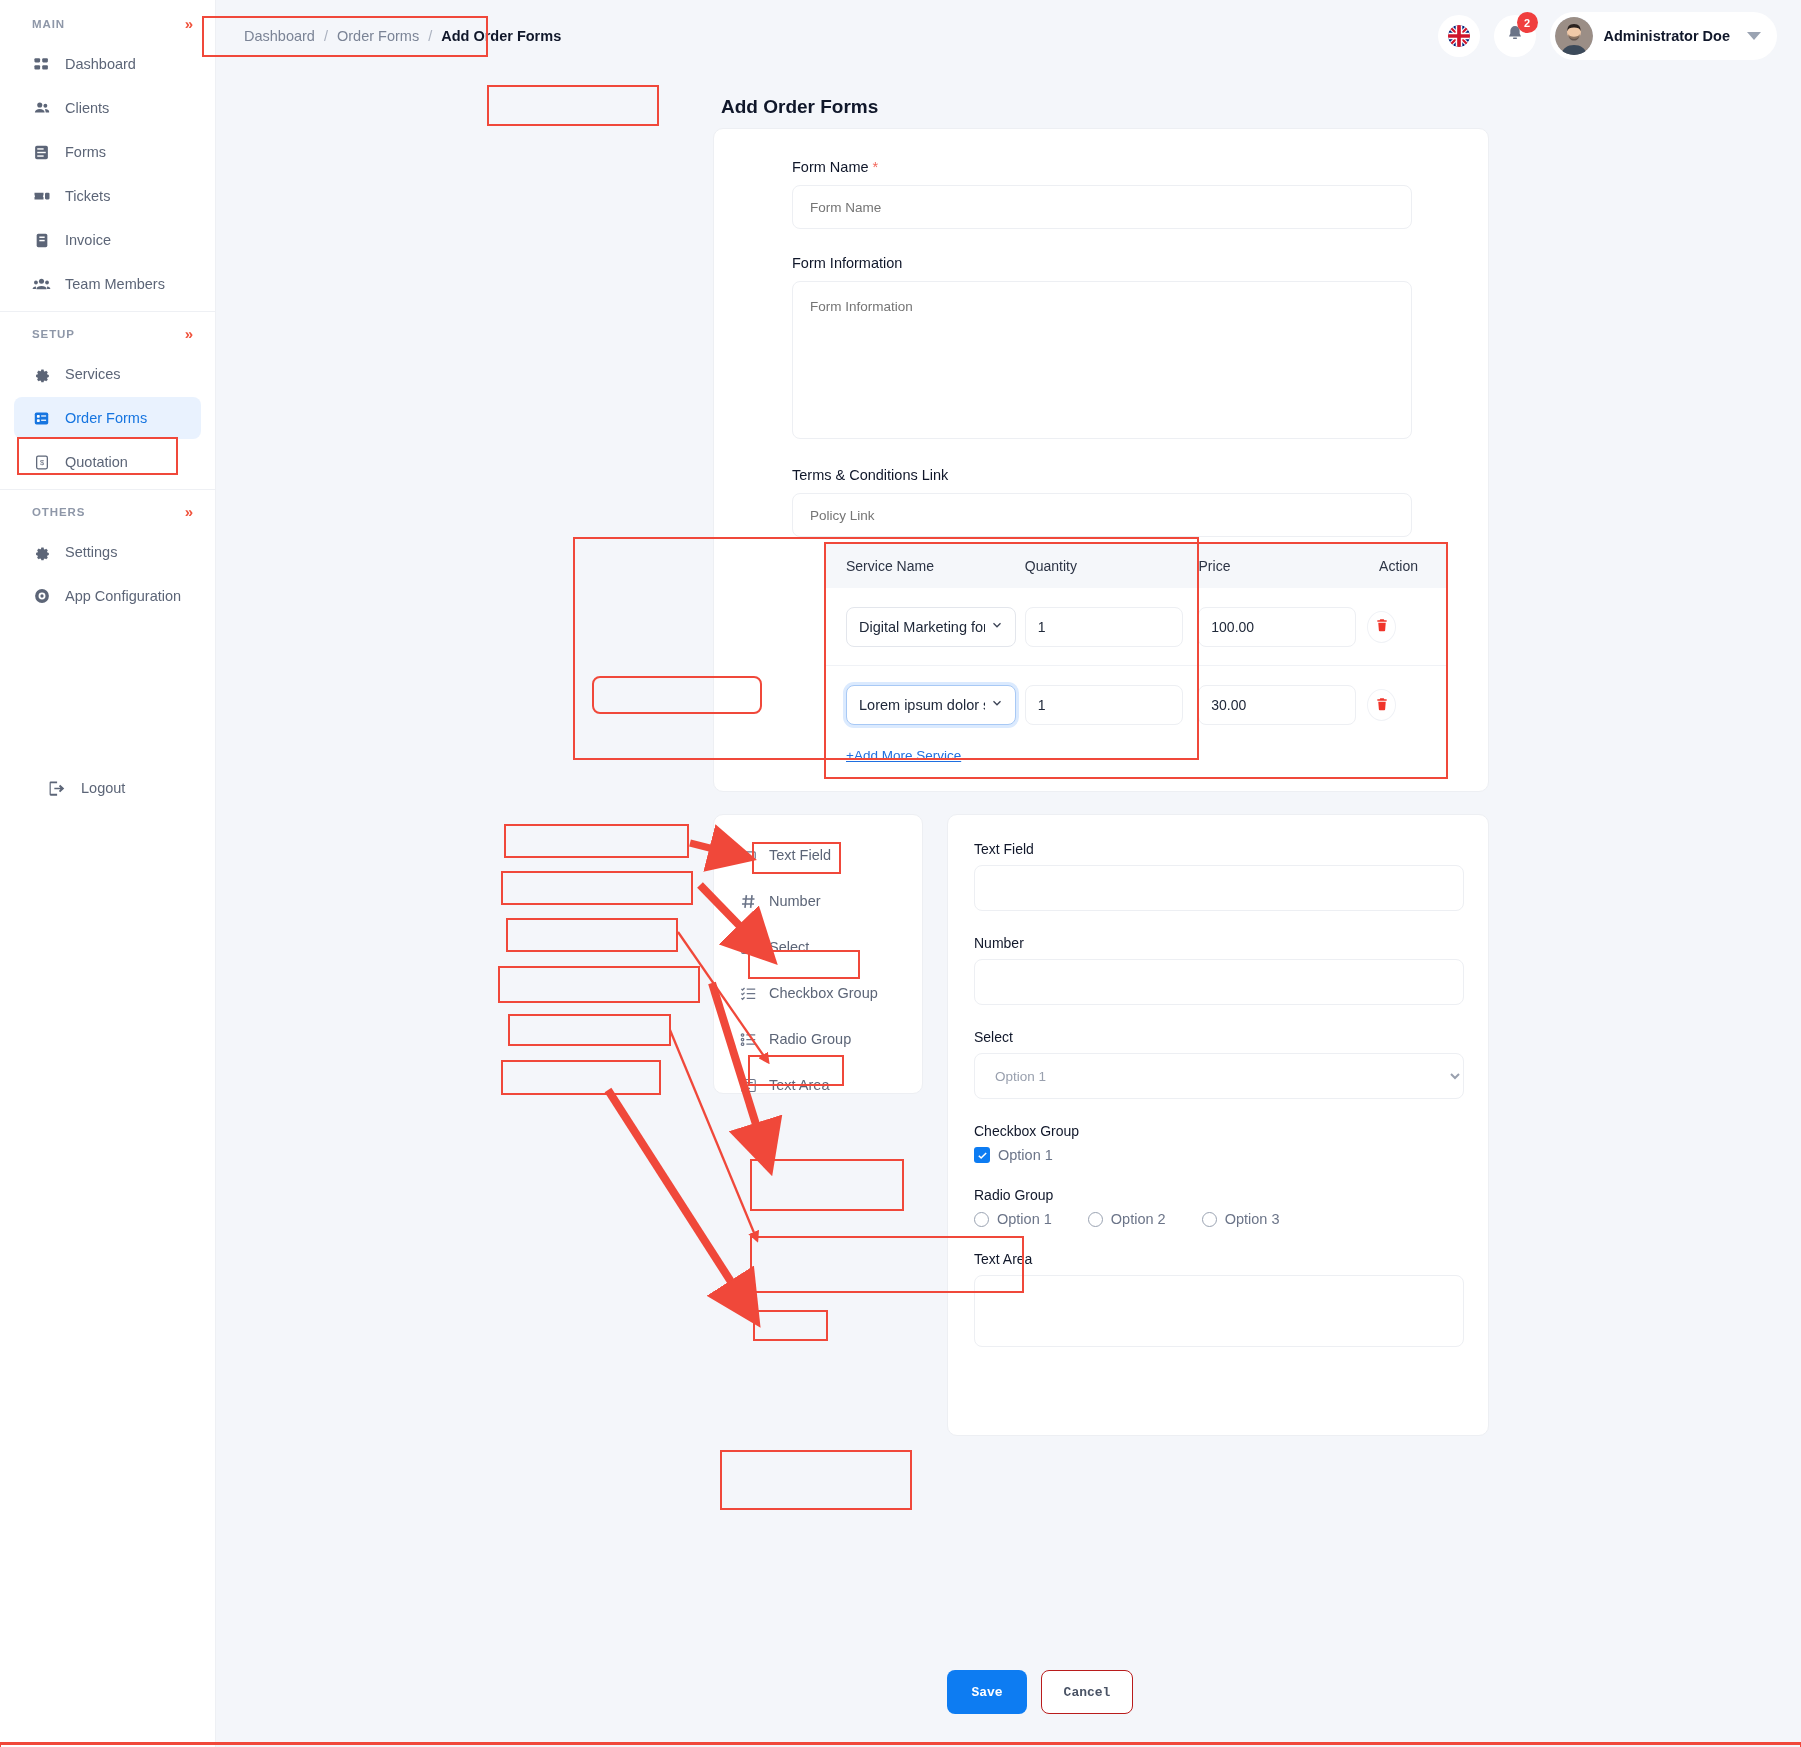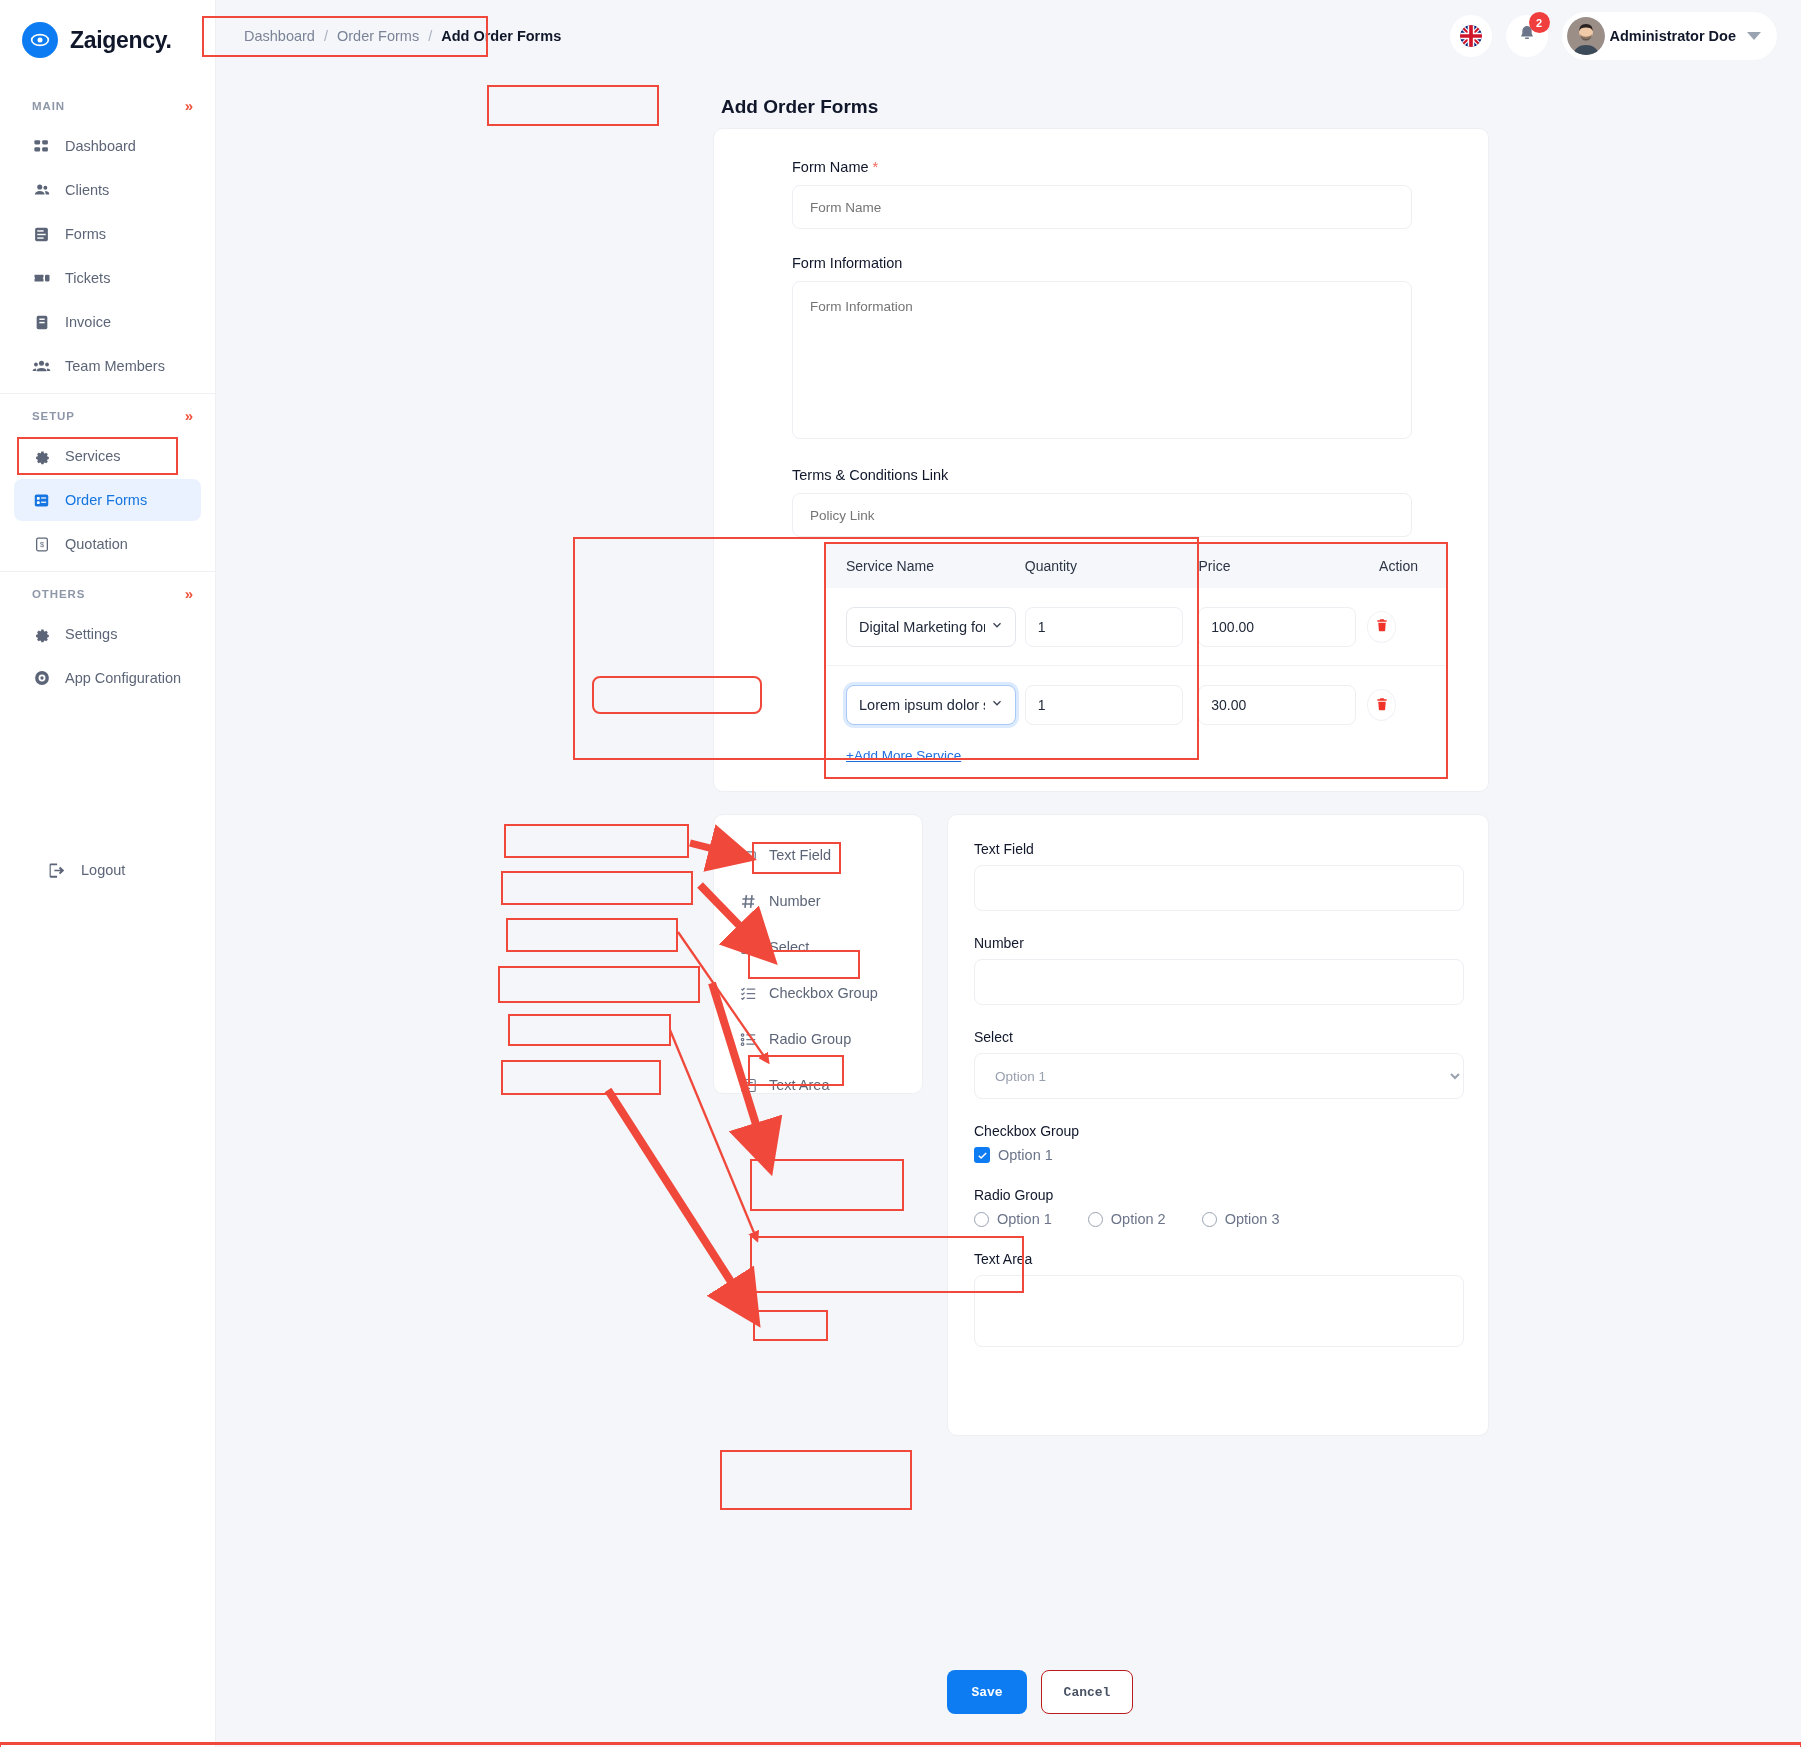--- a/index.html
+++ b/index.html
@@ -78,21 +78,21 @@
     cursor: pointer;
   }
   .flag { width: 22px; height: 22px; border-radius: 50%; overflow: hidden; display:block; }
   .bell-badge {
     position: absolute; top: -3px; right: -2px;
     background: #f03e3e; color: #fff; font-size: 11px; font-weight: bold;
     width: 21px; height: 21px; border-radius: 50%;
     display: flex; align-items: center; justify-content: center;
   }
   .user-chip {
-    display: flex; align-items: center; gap: 5px;
+    display: flex; align-items: center; gap: 11px;
     background: #fff; border-radius: 24px; padding: 5px 16px 5px 5px; cursor: pointer;
   }
   .avatar { width: 38px; height: 38px; border-radius: 50%; overflow: hidden; background:#cfd4dd; display:block; }
   .user-name { font-size: 14.5px; font-weight: bold; color: #10172a; }
   .caret { width: 0; height: 0; border-left: 7px solid transparent; border-right: 7px solid transparent; border-top: 8px solid #9aa3b2; margin-left: 6px;}
 
   
   .page-title {
     position: absolute; left: 487px; top: 84px;
     font-size: 19px; font-weight: bold; color: #10172a;
@@ -205,29 +205,20 @@
   
   .anno { position: absolute; border: 2px solid #f0483a; pointer-events: none; z-index: 50; }
   .anno-svg { position: absolute; left:0; top:0; width:1801px; height:1747px; pointer-events:none; z-index: 49; }
 </style>
 </head>
 <body>
 
 <div class="app">
 
   <aside class="sidebar">
-    <div class="brand">
-      <span class="brand-logo">
-        <svg width="20" height="20" viewBox="0 0 24 24" fill="none">
-          <ellipse cx="12" cy="12" rx="10" ry="6.5" stroke="#fff" stroke-width="2"></ellipse>
-          <circle cx="12" cy="12" r="3" fill="#fff"></circle>
-        </svg>
-      </span>
-      <span class="brand-name">Zaigency.</span>
-    </div>
 
     <div class="nav-section first">
       <span class="nav-section-label">MAIN</span>
       <span class="nav-section-chev">»</span>
     </div>
     <div class="nav-item">
       <span class="nav-ico">
         <svg width="17" height="17" viewBox="0 0 24 24" fill="currentColor">
             <rect x="2" y="3" width="8" height="6" rx="1.5"></rect>
             <rect x="13" y="3" width="8" height="6" rx="1.5"></rect>

